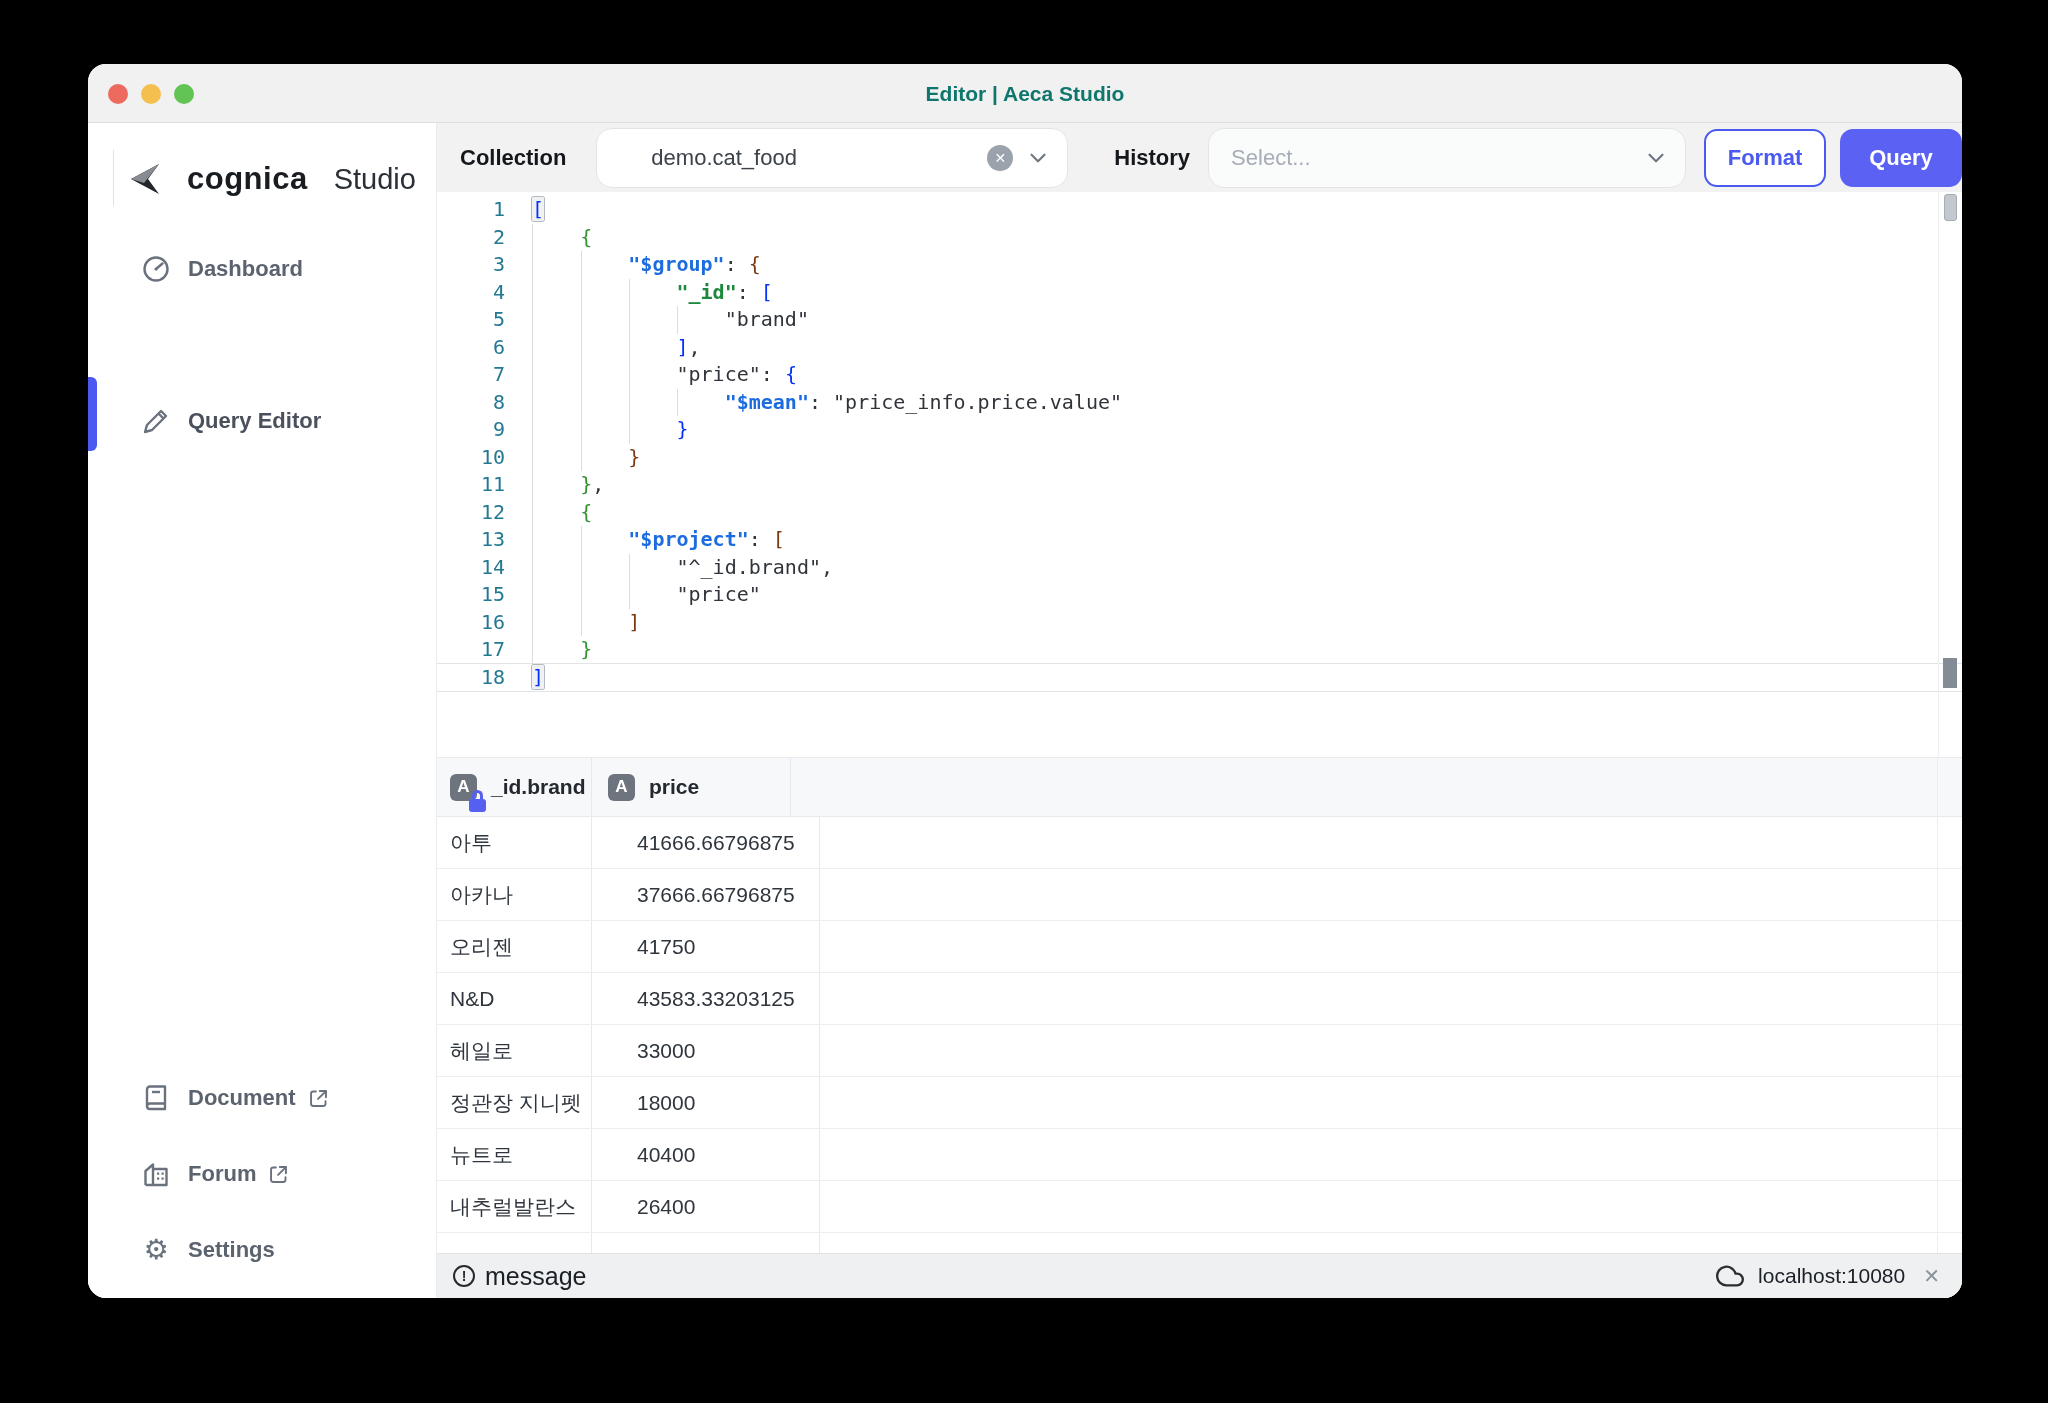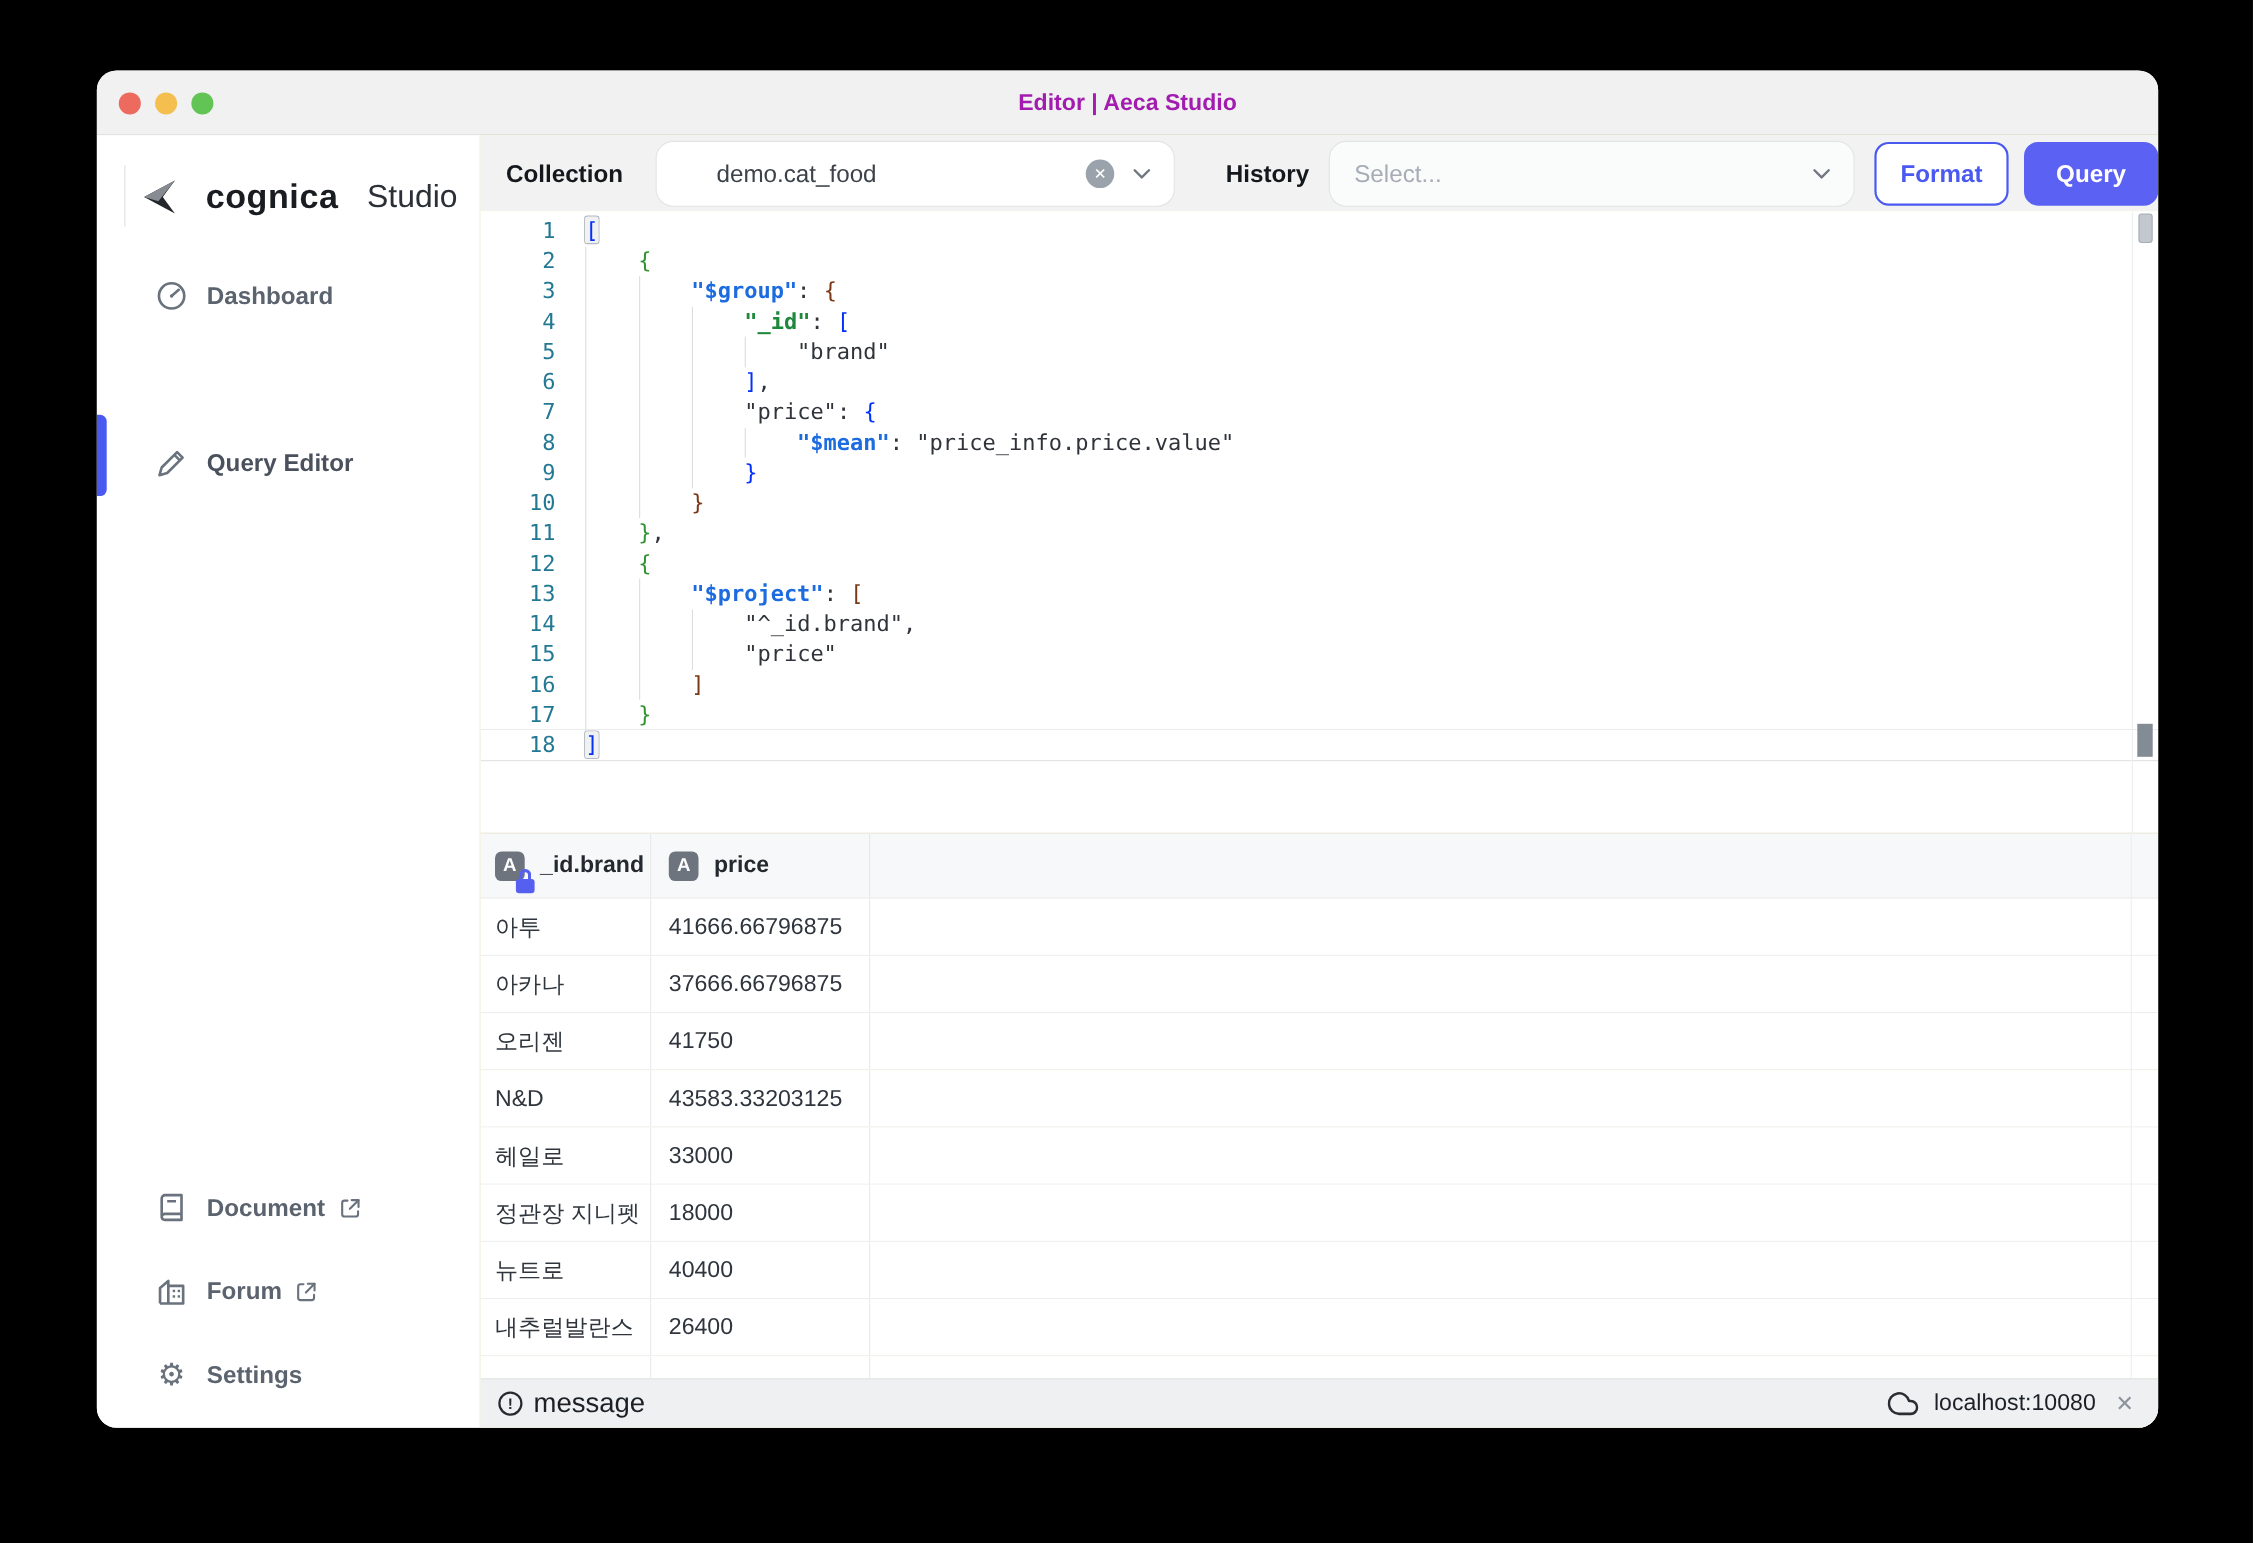--- a/index.html
+++ b/index.html
@@ -7,21 +7,21 @@
   body { position:relative; overflow:hidden; }
 
   .window { position:absolute; left:88px; top:64px; width:1874px; height:1234px;
             background:#fff; border-radius:18px; overflow:hidden;
             box-shadow:0 30px 70px rgba(0,0,0,.6); }
 
   
   .titlebar { position:relative; height:59px; background:#f0f1f0; border-bottom:1px solid #dcdedd; }
   .titlebar .title { position:absolute; left:0; right:0; top:0; height:59px;
                      display:flex; align-items:center; justify-content:center;
-                     font-size:21px; font-weight:bold; color:#a21caf; }
+                     font-size:21px; font-weight:bold; color:#0f766e; }
   .lights { position:absolute; left:20px; top:0; height:59px; display:flex; align-items:center; gap:13px; }
   .light { width:20px; height:20px; border-radius:50%; }
   .light.red { background:#ed6a5e; } .light.yellow { background:#f5bf4f; } .light.green { background:#61c454; }
 
   
   .sidebar { position:absolute; left:0; top:59px; bottom:0; width:349px; background:#fff;
              border-right:1px solid #e9ebed; }
   .brand-line { position:absolute; left:25px; top:27px; width:1px; height:56px; background:#dfe2e6; }
   .logo { position:absolute; left:37px; top:38px; display:flex; align-items:center; gap:24px; }
   .logo-text { font-size:31px; font-weight:bold; color:#191c20; letter-spacing:.5px; }
@@ -76,21 +76,21 @@
   .bracket-match { background:#f0f1f3; box-shadow:0 0 0 1px #b3b9c0; border-radius:2px; }
   .g { position:absolute; width:1px; background:#dadde0; }
   .vtrack { position:absolute; right:0; top:0; bottom:0; width:24px; border-left:1px solid #eceef0; }
   .vthumb { position:absolute; right:5px; top:2px; width:13px; height:27px; background:#c3c8ce;
             border:1px solid #a6acb4; border-radius:3px; }
   .cursor-marker { position:absolute; right:5px; top:466px; width:14px; height:30px; background:#838b95; }
 
   
   .results { position:absolute; left:0; right:0; top:634px; height:496px; border-top:1px solid #e7e9ec; overflow:hidden; }
   .rt-header { display:flex; height:59px; background:#f7f8f9; border-bottom:1px solid #e7e9ec; }
-  .rt-row { display:flex; height:52px; background:#fff; border-bottom:1px solid #eceef0; }
+  .rt-row { display:flex; height:52px; background:#fff; border-bottom:1px solid #eceef0;gap:29px; }
   .rt-row.sliver { height:21px; border-bottom:none; }
   .c1 { width:155px; flex:none; border-right:1px solid #e7e9ec; display:flex; align-items:center; padding-left:13px; }
   .c2 { width:199px; flex:none; border-right:1px solid #e7e9ec; display:flex; align-items:center; padding-left:16px; }
   .c3 { flex:1; }
   .cell-text { font-size:21px; color:#2f353d; }
   .th-label { font-size:21px; font-weight:bold; color:#24292f; margin-left:14px; }
   .type-badge { position:relative; width:27px; height:27px; border-radius:6px; background:#6d747e; flex:none;
                 display:flex; align-items:center; justify-content:center;
                 color:#fff; font-size:17px; font-weight:bold; }
   .lock { position:absolute; right:-9px; bottom:-11px; width:17px; height:22px; }

